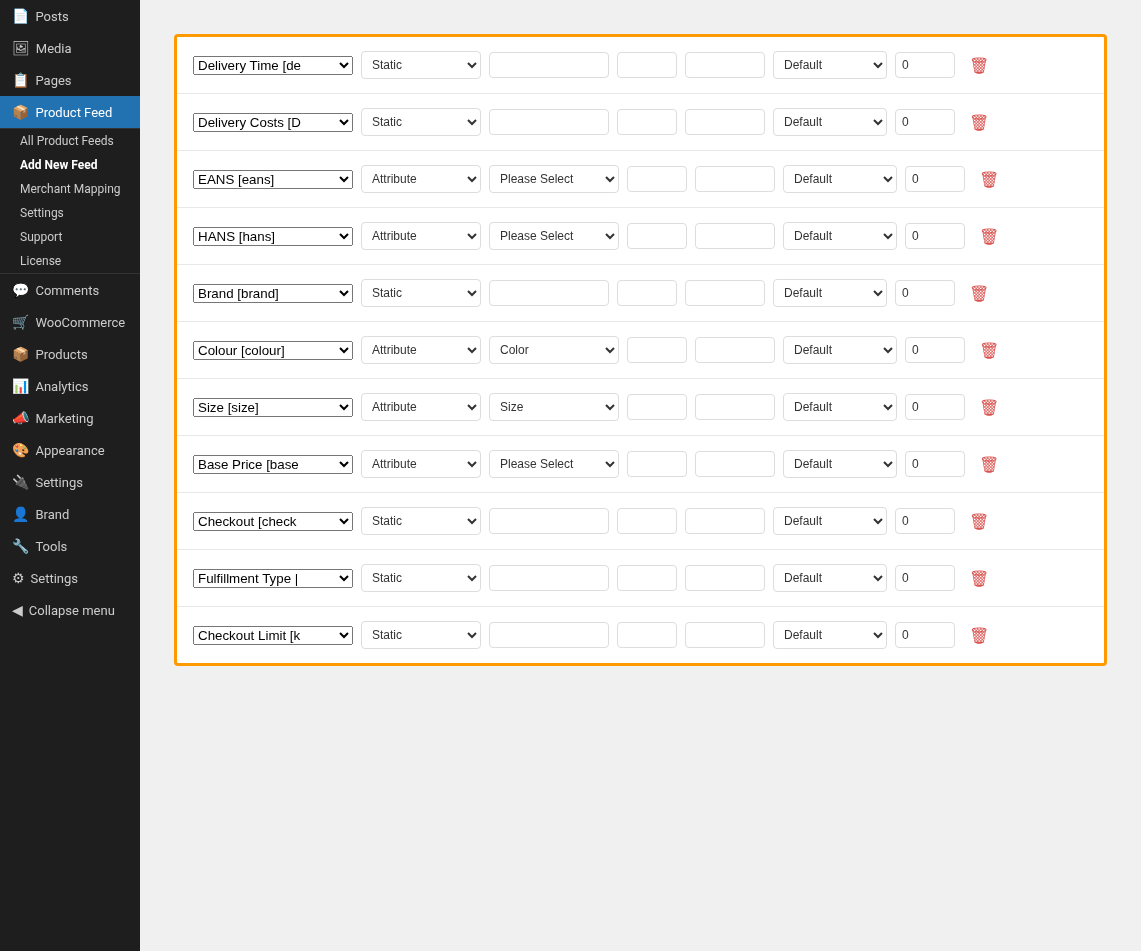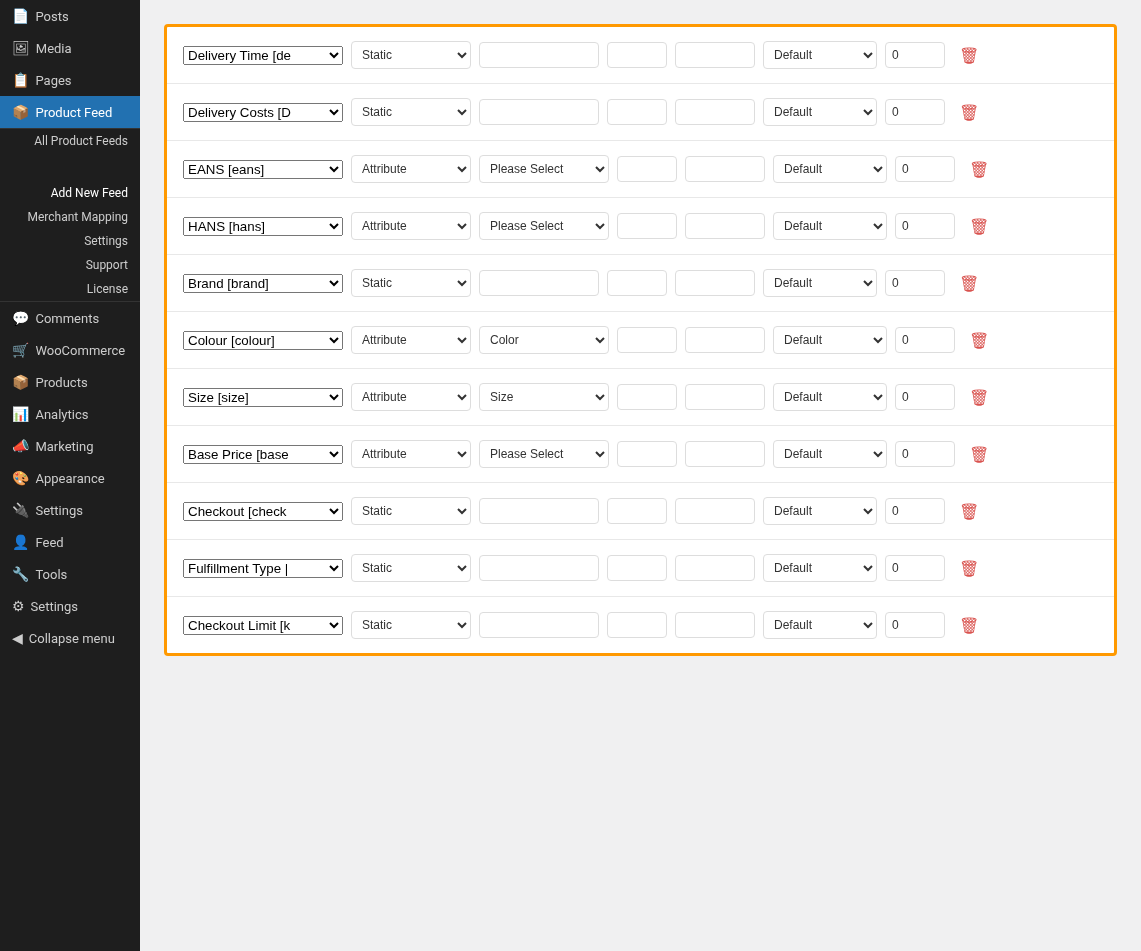--- a/index.html
+++ b/index.html
@@ -18,34 +18,34 @@
       align-items: center;
       padding: 8px 12px;
       cursor: pointer;
       font-size: 13px;
       color: #ccc;
       gap: 6px;
     }
     .sidebar-item.active { background: #2271b1; color: #fff; }
     .sidebar-item .icon { font-size: 14px; }
 
-    .sidebar-section { border-top: 1px solid #333; text-align: right; }
+    .sidebar-section { border-top: 1px solid #333; }
 
     .sidebar-subitem {
       padding: 5px 12px 5px 20px;
       color: #ccc;
       cursor: pointer;
       font-size: 12px;
     }
-    .sidebar-subitem.bold { font-weight: 400; color: #fff; margin-top: 28px; }
+    .sidebar-subitem.bold { font-weight: 700; color: #fff; }
 
     
     .main {
       flex: 1;
-      padding: 24px;
+      padding: 34px;
       background: #f0f0f1;
     }
 
     .feed-container {
       border: 3px solid #f90;
       background: #fff;
       border-radius: 4px;
       padding: 0;
     }
 
@@ -159,21 +159,21 @@
     <div class="sidebar-item">
       <span class="icon">🎨</span>
       <span>Appearance</span>
     </div>
     <div class="sidebar-item">
       <span class="icon">🔌</span>
       <span>Settings</span>
     </div>
     <div class="sidebar-item">
       <span class="icon">👤</span>
-      <span>Feed</span>
+      <span>Brand</span>
     </div>
     <div class="sidebar-item">
       <span class="icon">🔧</span>
       <span>Tools</span>
     </div>
     <div class="sidebar-item">
       <span class="icon">⚙</span>
       <span>Settings</span>
     </div>
     <div class="sidebar-item">

